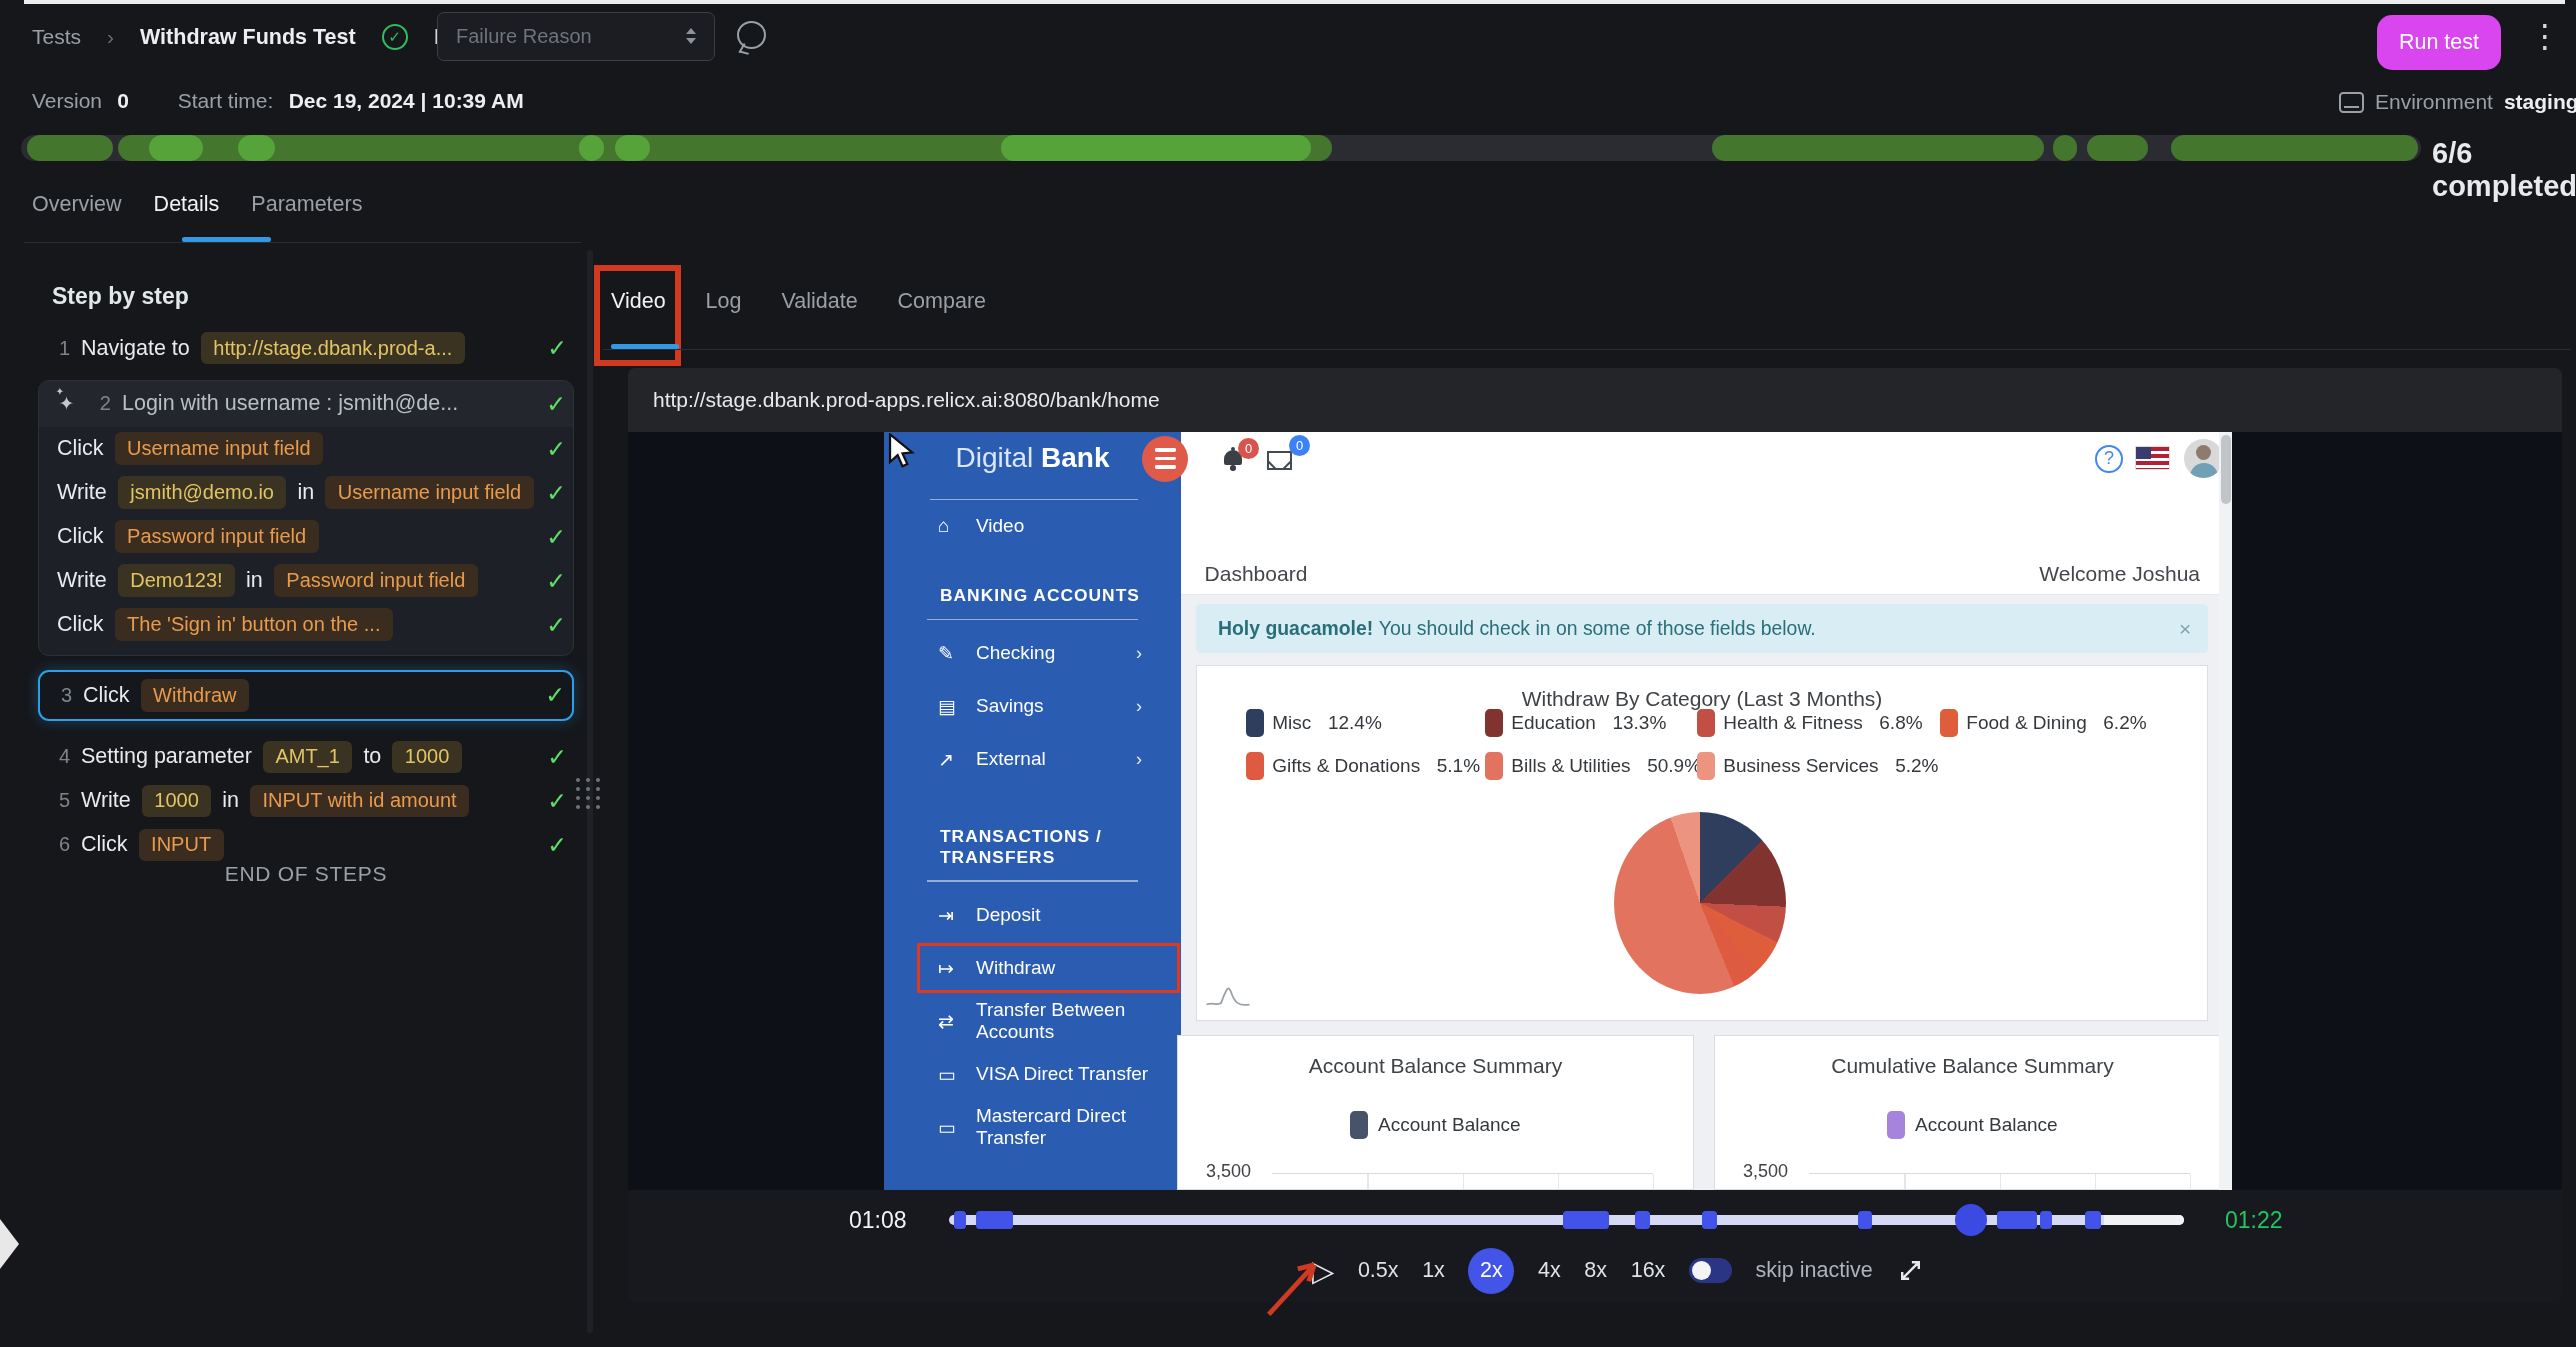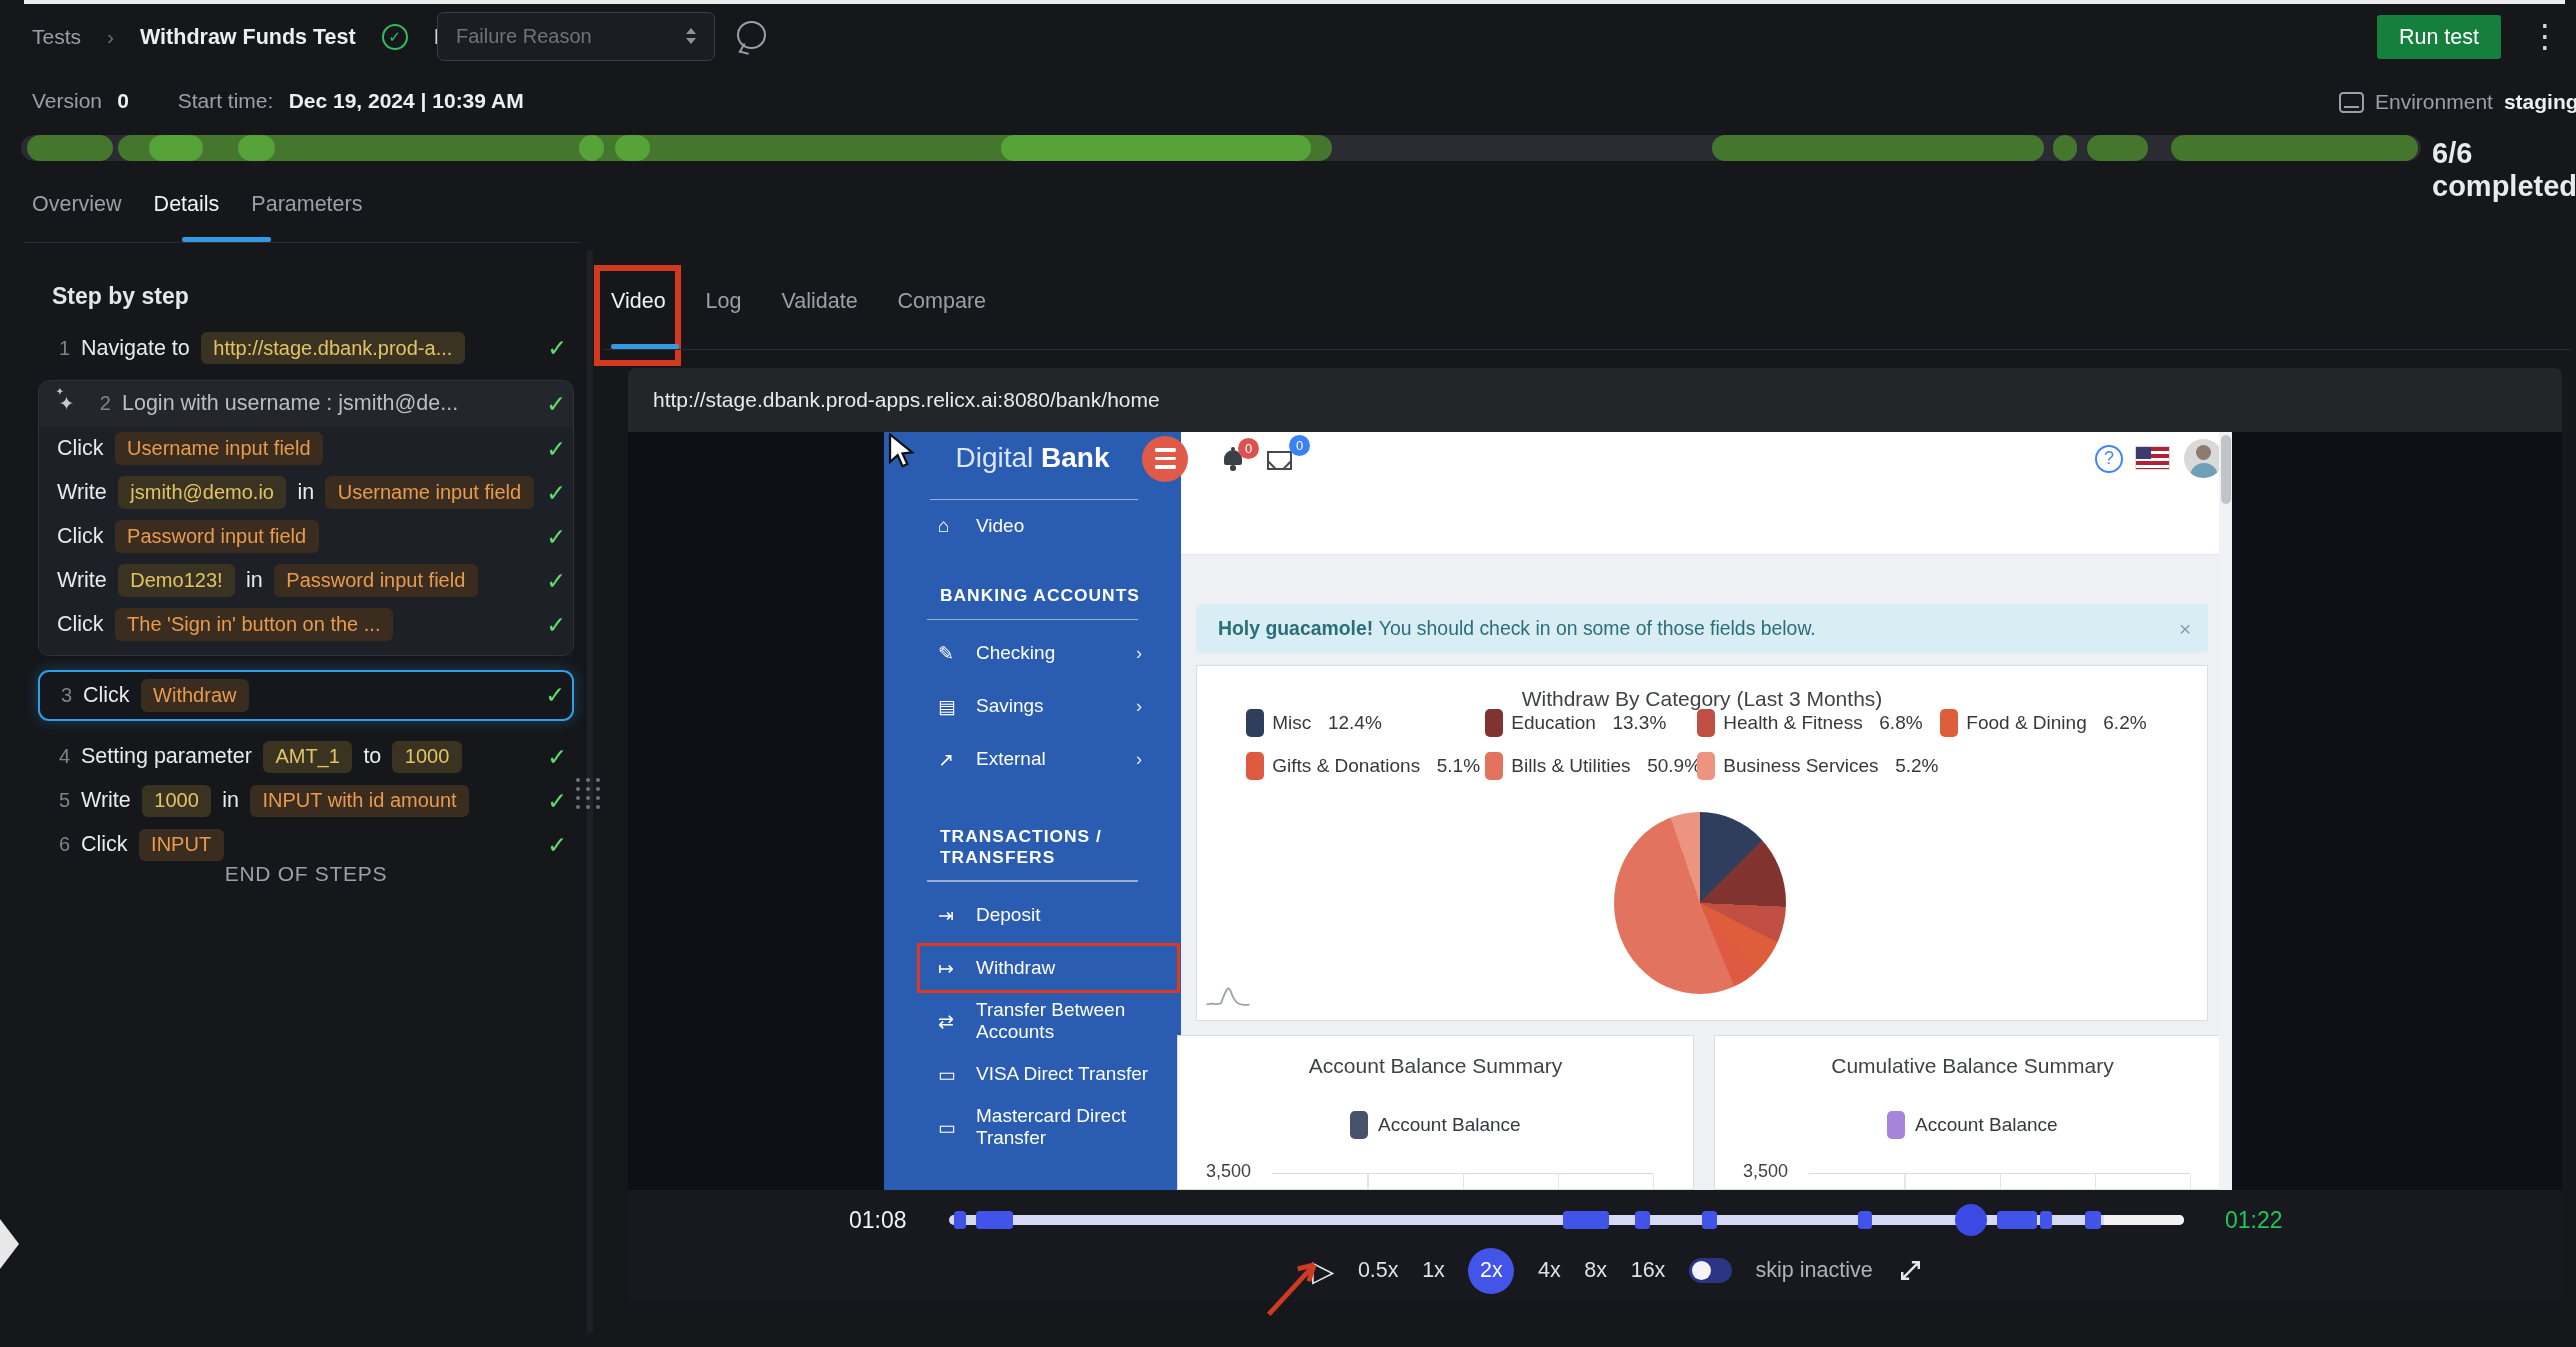--- a/index.html
+++ b/index.html
@@ -18,21 +18,21 @@
   #failure-select{position:absolute;left:437px;top:11.8px;width:278px;height:49px;box-sizing:border-box;
       border:1.4px solid #3a3e45;border-radius:7px;background:#1b1d22;display:flex;align-items:center;
       justify-content:space-between;padding:0 18px;}
   #failure-select .ph{font-size:20px;color:#6e747c;}
   .sel-arrows{display:flex;flex-direction:column;gap:4.2px;}
   .tri-up{width:0;height:0;border-left:5.6px solid transparent;border-right:5.6px solid transparent;border-bottom:6.2px solid #8d939b;}
   .tri-dn{width:0;height:0;border-left:5.6px solid transparent;border-right:5.6px solid transparent;border-top:6.2px solid #8d939b;}
   .bubble{position:absolute;left:737px;top:21px;width:29px;height:28px;border:2.1px solid #9aa0a6;border-radius:50%;box-sizing:border-box;}
   .bubble::after{content:'';position:absolute;left:2.1px;bottom:-6.2px;width:7.6px;height:7.6px;
       border-left:2.1px solid #9aa0a6;border-bottom:2.1px solid #9aa0a6;transform:rotate(15deg) skew(-15deg);}
-  #run-btn{position:absolute;left:2377px;top:15.3px;width:124px;height:44px;background:#15803d;border-radius:3px;
+  #run-btn{position:absolute;left:2377px;top:15.3px;width:124px;height:55px;background:#d946ef;border-radius:15px;
       display:flex;align-items:center;justify-content:center;font-size:21.5px;color:#fff;}
   #kebab{position:absolute;left:2529px;top:14px;font-size:32px;color:#d4d7db;line-height:44px;}
   
   #meta-row{position:absolute;left:32px;top:89px;display:flex;align-items:center;gap:15.3px;font-size:21px;}
   .m-label{color:#9aa0a6;}
   .m-val{color:#eceef0;font-weight:bold;}
   #env-cluster{position:absolute;left:2339px;top:90px;display:flex;align-items:center;gap:11px;font-size:21px;}
   .drive{width:25px;height:21px;border:2.1px solid #9aa0a6;border-radius:4.2px;box-sizing:border-box;position:relative;}
   .drive::after{content:'';position:absolute;left:2.8px;right:2.8px;bottom:2.8px;height:2.1px;background:#9aa0a6;}
   
@@ -407,20 +407,24 @@
           <span class="badge blue" style="left:108px;top:2.8px;">0</span>
           <span class="help" style="position:absolute;left:914px;top:12.5px;"></span>
           <span class="flag" style="position:absolute;left:955px;top:15.3px;"></span>
           <span class="avatar" style="position:absolute;left:1003px;top:7px;"></span>
         </div>
         <div id="hamburger">
             <i></i>
             <i></i>
             <i></i>
           </div>
+        <div id="dash-band">
+          <span id="dash-title">Dashboard</span>
+          <span id="welcome">Welcome Joshua</span>
+        </div>
         <div id="alert">
           <span class="b">Holy guacamole!</span>
           <span> You should check in on some of those fields below.</span>
           <span id="alert-close">×</span>
         </div>
         <div id="chart-card">
           <div id="pie-title">Withdraw By Category (Last 3 Months)</div>
           <div id="pie-legend">
               <div class="lg-item" style="left: 49px; top: 43px;">
                 <span class="lg-sw" style="background: rgb(47, 62, 92);"></span>

